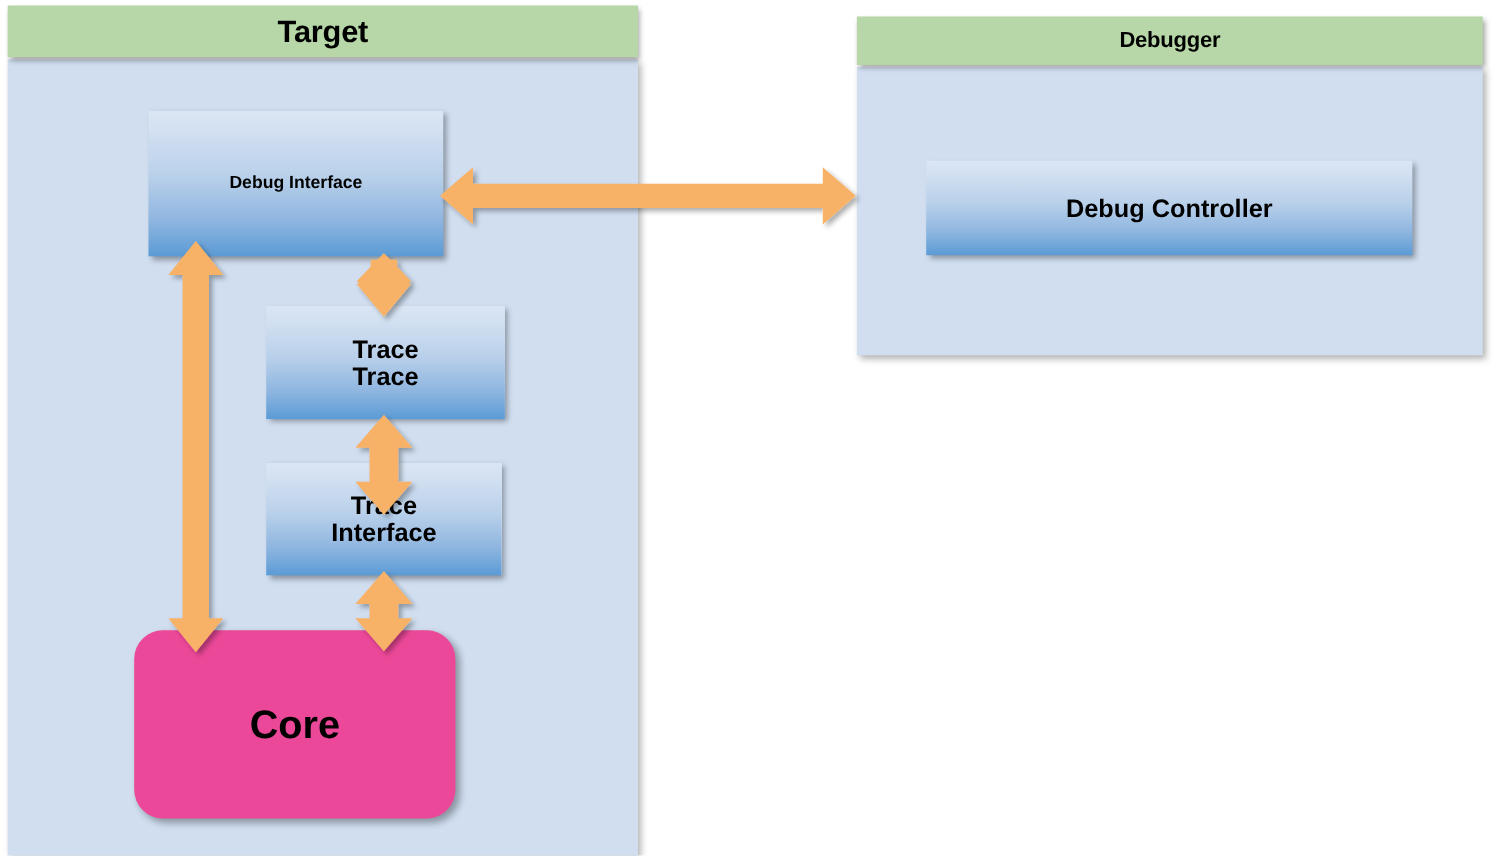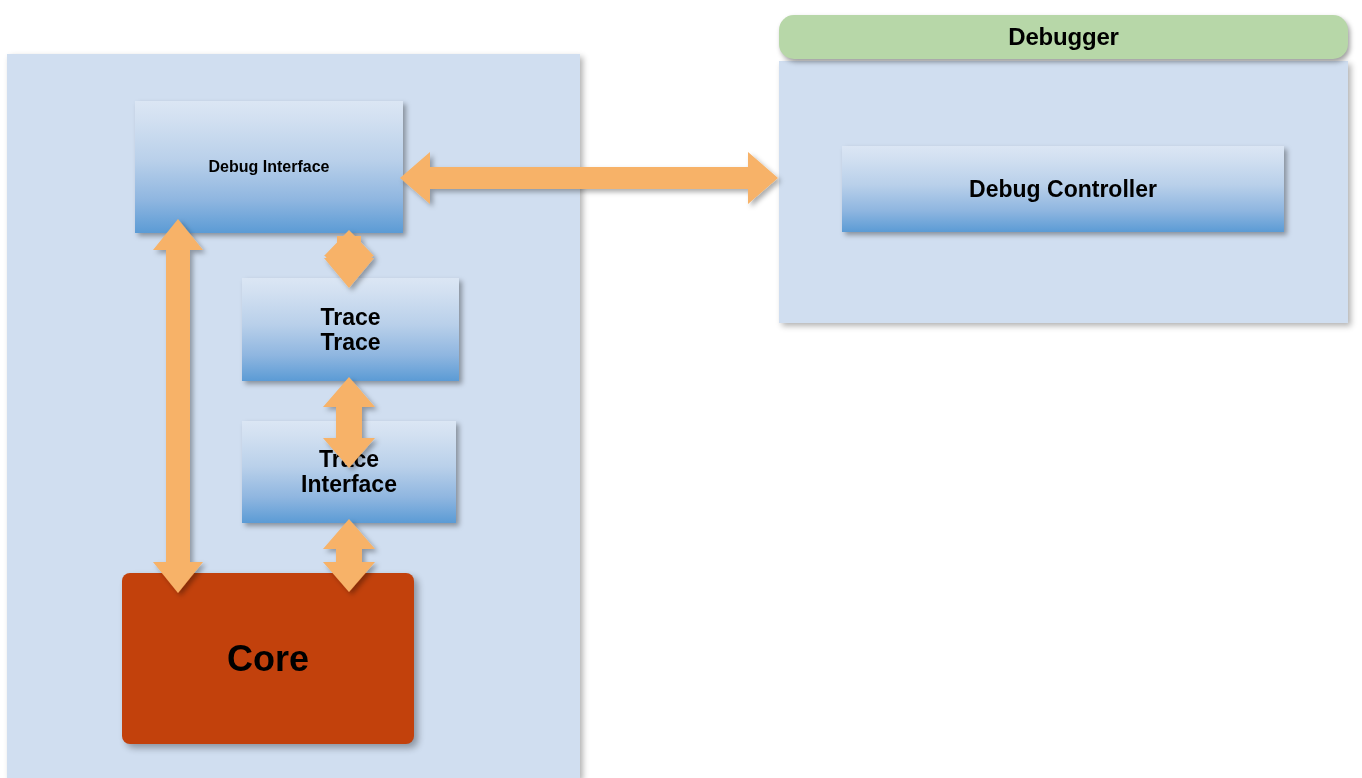--- a/index.html
+++ b/index.html
@@ -49,21 +49,21 @@
     z-index: 1;
   }
 
   
   #target-panel        { left: 7px;  top: 5px;  width: 573px; height: 773px; }
   #target-panel .panel-header { height: 47px; font-size: 28px; }
   #target-panel .panel-body   { top: 49px; height: 724px; }
 
   
   #debugger-panel      { left: 779px; top: 15px; width: 569px; height: 308px; }
-  #debugger-panel .panel-header { height: 44px; font-size: 24px; border-radius: 15px; }
+  #debugger-panel .panel-header { height: 44px; font-size: 20px; }
   #debugger-panel .panel-body   { top: 46px; height: 262px; }
 
   
   .block {
     position: absolute;
     box-sizing: border-box;
     display: flex;
     align-items: center;
     justify-content: center;
     text-align: center;
@@ -80,22 +80,22 @@
   #block-trace-controller{ left: 242px; top: 421px; width: 214px; height: 102px; font-size: 23px; }
   #block-debug-controller{ left: 842px; top: 146px; width: 442px; height: 86px;  font-size: 23px; text-align: right; }
 
   
   #block-core {
     position: absolute;
     left: 122px;
     top: 573px;
     width: 292px;
     height: 171px;
-    border-radius: 8px;
-    background: #c2410c;
+    border-radius: 26px;
+    background: #ec4899;
     display: flex;
     align-items: center;
     justify-content: center;
     color: #000000;
     font-weight: bold;
     font-size: 36px;
     box-shadow: 4px 4px 7px rgba(0,0,0,0.33);
     z-index: 4;
   }
 
@@ -110,20 +110,21 @@
     pointer-events: none;
   }
   .arrow-shape { fill: #f7b267; }
 </style>
 </head>
 <body>
 
 <div id="canvas">
 
   <div class="panel" id="target-panel">
+    <div class="panel-header">Target</div>
     <div class="panel-body"></div>
   </div>
 
   <div class="panel" id="debugger-panel">
     <div class="panel-header">Debugger</div>
     <div class="panel-body"></div>
   </div>
 
   <div class="block" id="block-debug-interface">Debug Interface</div>
 

